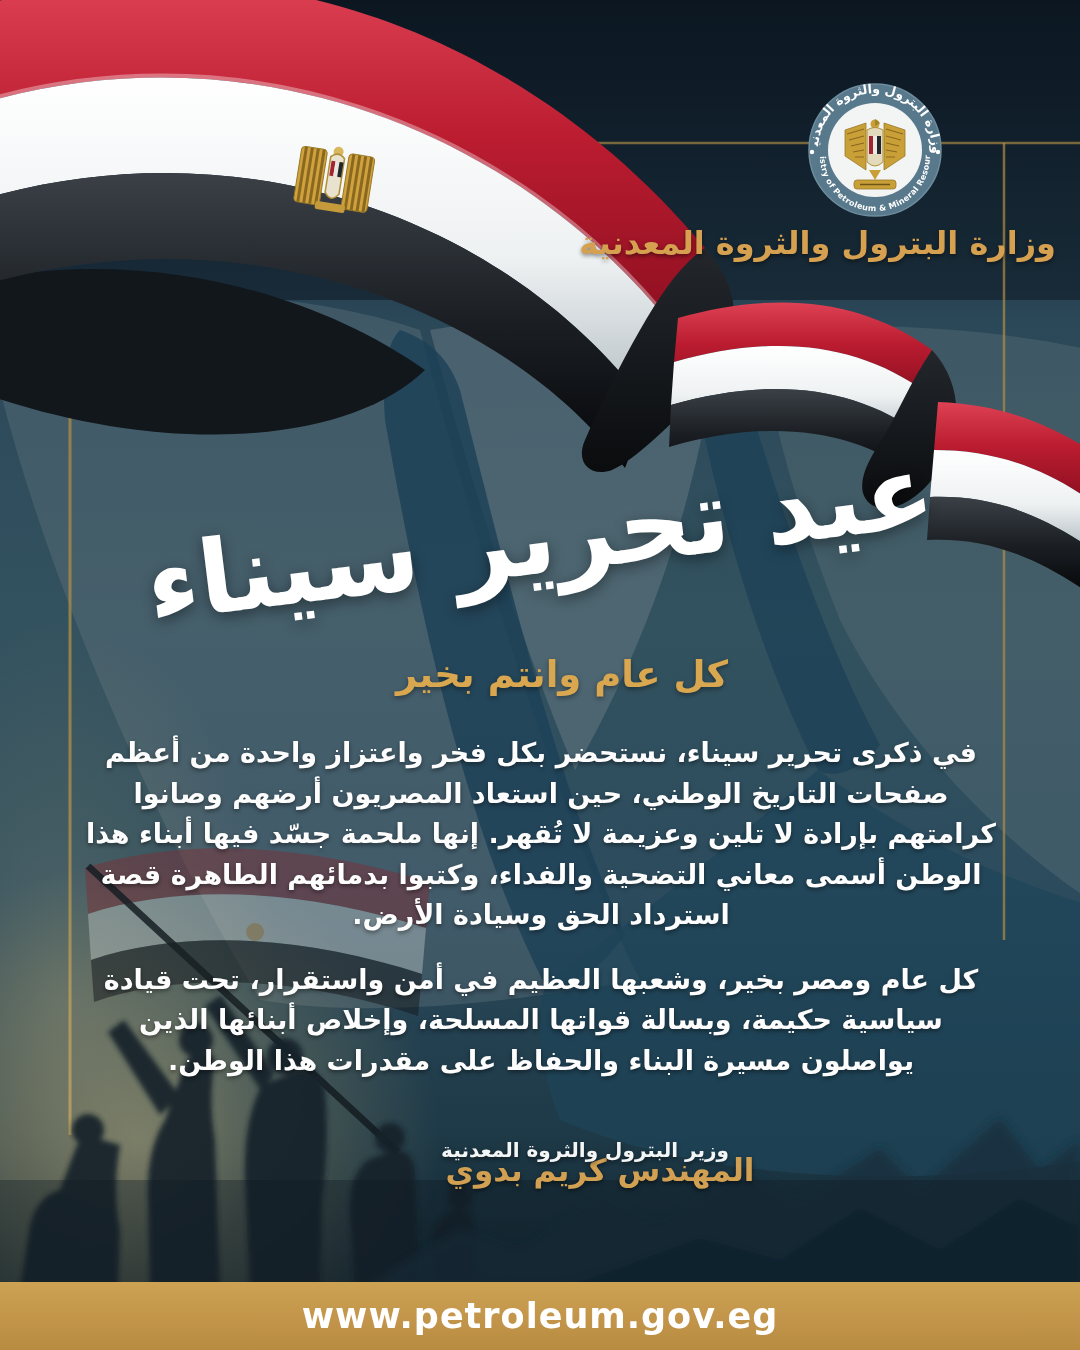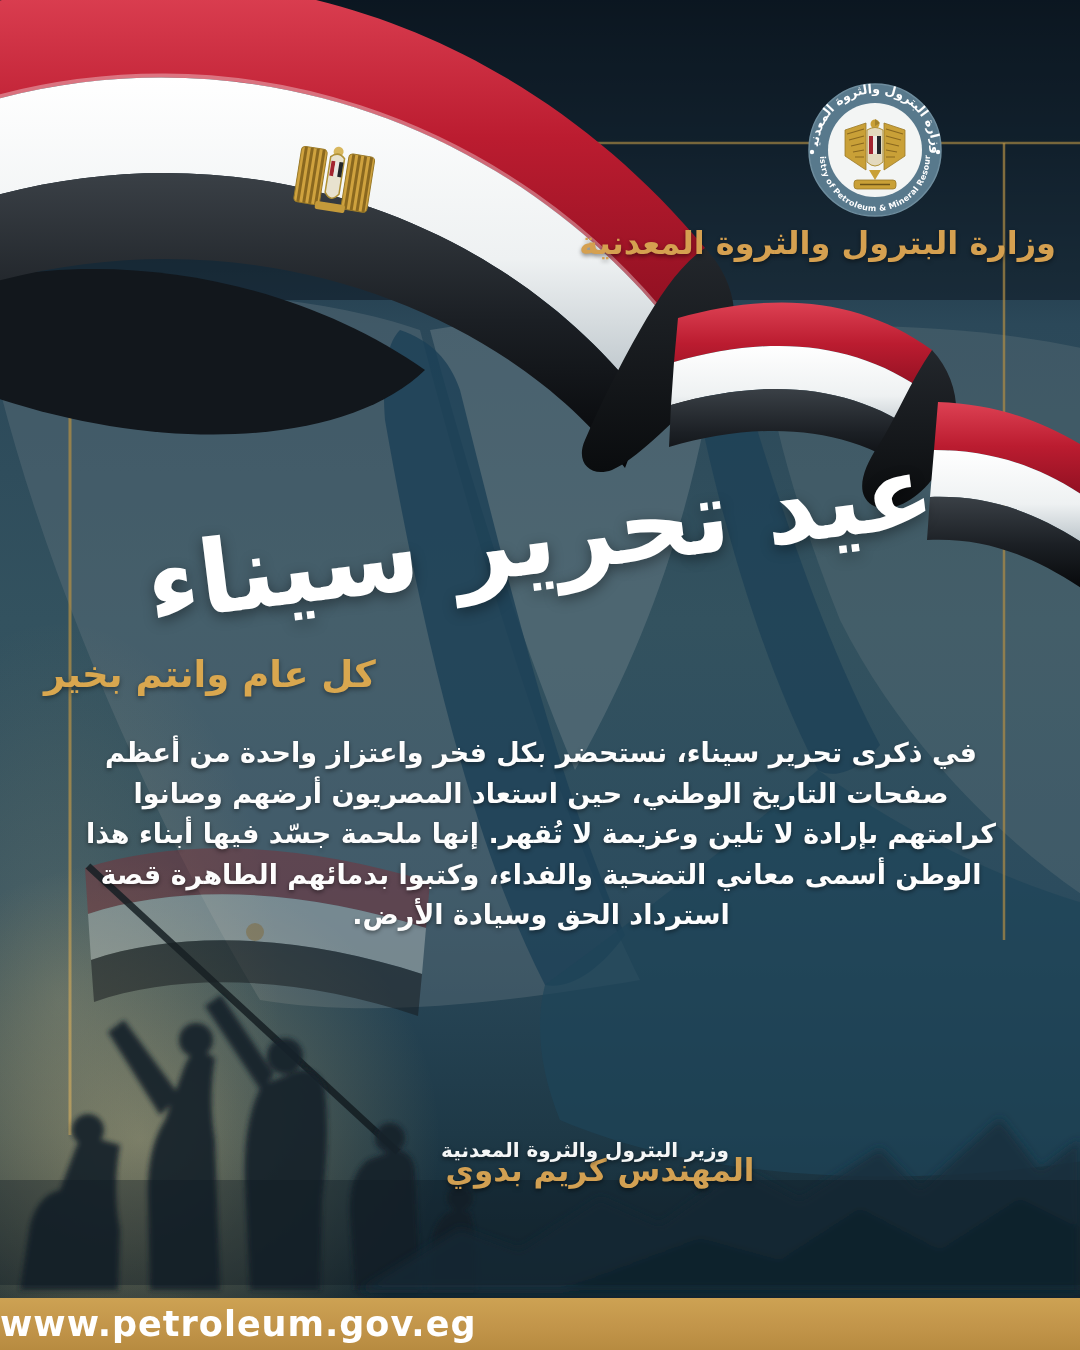--- a/index.html
+++ b/index.html
@@ -15,43 +15,43 @@
     text-shadow:0 2px 4px rgba(0,0,0,.45);
   }
   .main-title{
     position:absolute;top:478px;left:0;right:0;text-align:center;
     transform:rotate(-7deg);direction:rtl;
     color:#ffffff;font-size:102px;font-weight:bold;
     text-shadow:0 4px 14px rgba(0,0,0,.4);
     white-space:nowrap;
   }
   .greeting{
-    position:absolute;top:653px;left:8px;right:0;text-align:left;direction:rtl;
+    position:absolute;top:653px;left:8px;right:0;text-align:center;direction:rtl;
     color:#d9a74f;font-size:37px;font-weight:bold;
     text-shadow:0 2px 5px rgba(0,0,0,.4);
     padding-left:36px;
   }
   .body-text{
     position:absolute;top:733px;left:82px;width:918px;direction:rtl;text-align:center;
     color:#fdfdfd;font-size:27px;font-weight:bold;line-height:1.5;
     text-shadow:0 2px 4px rgba(0,0,0,.45);
   }
   .body-text p{margin:0 0 24px 0;}
   .sig-name{
     position:absolute;top:1152px;left:120px;right:0;text-align:center;direction:rtl;
     color:#d2a052;font-size:31px;font-weight:bold;text-shadow:0 2px 4px rgba(0,0,0,.5);
   }
   .sig-title{
     position:absolute;top:1138px;left:90px;right:0;text-align:center;direction:rtl;
     color:#f4f6f6;font-size:20px;font-weight:bold;text-shadow:0 2px 4px rgba(0,0,0,.5);
   }
   .footer-bar{
-    position:absolute;left:0;bottom:0;width:1080px;height:52px;
+    position:absolute;left:0;bottom:0;width:1080px;height:68px;
     background:linear-gradient(180deg,#cda253 0%,#c2954a 55%,#b78b40 100%);
-    display:flex;align-items:center;justify-content:flex-start;
+    display:flex;align-items:center;justify-content:center;
   }
   .footer-bar span{color:#ffffff;font-size:35px;font-weight:bold;letter-spacing:1px;}
 </style>
 </head>
 <body>
 
 <div class="poster">
 
   <svg class="layer" viewBox="0 0 1080 1350" aria-hidden="true">
     <defs>
@@ -207,20 +207,21 @@
   </svg>
 
   <div class="ministry-name">وزارة  البترول والثروة المعدنية</div>
 
   <div class="main-title">عيد تحرير سيناء</div>
 
   <div class="greeting">كل عام وانتم بخير</div>
 
   <div class="body-text">
     <p>في ذكرى تحرير سيناء، نستحضر بكل فخر واعتزاز واحدة من أعظم صفحات التاريخ الوطني، حين استعاد المصريون أرضهم وصانوا كرامتهم بإرادة لا تلين وعزيمة لا تُقهر. إنها ملحمة جسّد فيها أبناء هذا الوطن أسمى معاني التضحية والفداء، وكتبوا بدمائهم الطاهرة قصة استرداد الحق وسيادة الأرض.</p>
+    <p>كل عام ومصر بخير، وشعبها العظيم في أمن واستقرار، تحت قيادة سياسية حكيمة، وبسالة قواتها المسلحة، وإخلاص أبنائها الذين يواصلون مسيرة البناء والحفاظ على مقدرات هذا الوطن.</p>
   </div>
 
   <div class="sig-name">المهندس كريم بدوي</div>
   <div class="sig-title">وزير البترول والثروة المعدنية</div>
 
   <div class="footer-bar">
     <span>www.petroleum.gov.eg</span>
   </div>
 
 </div>

